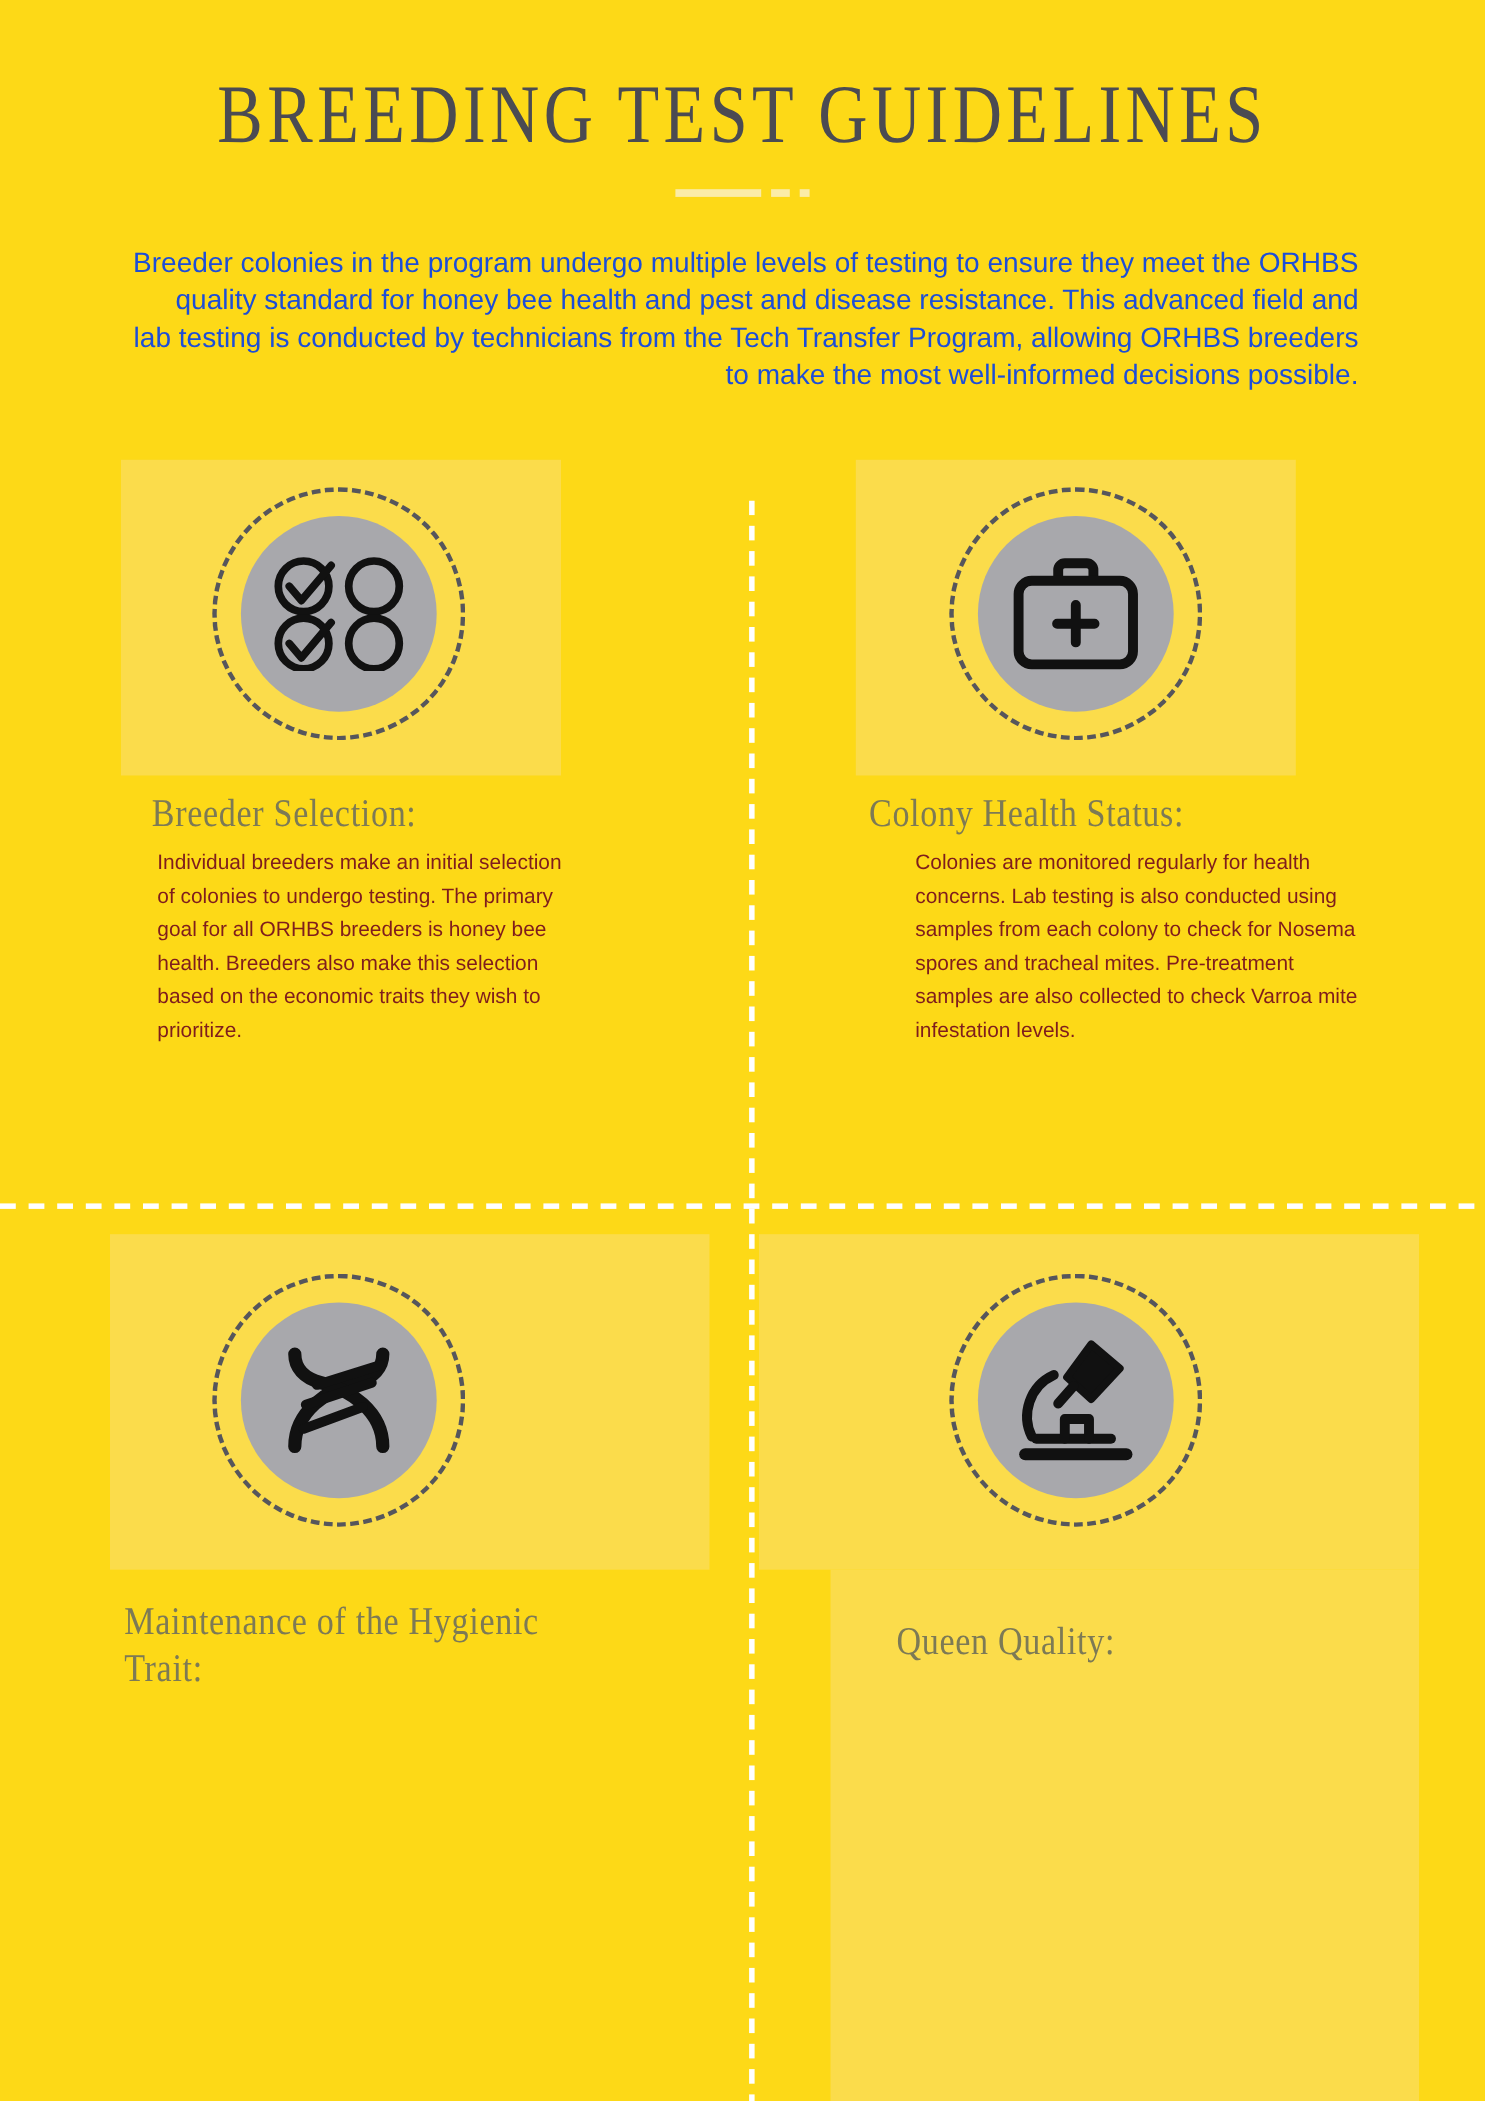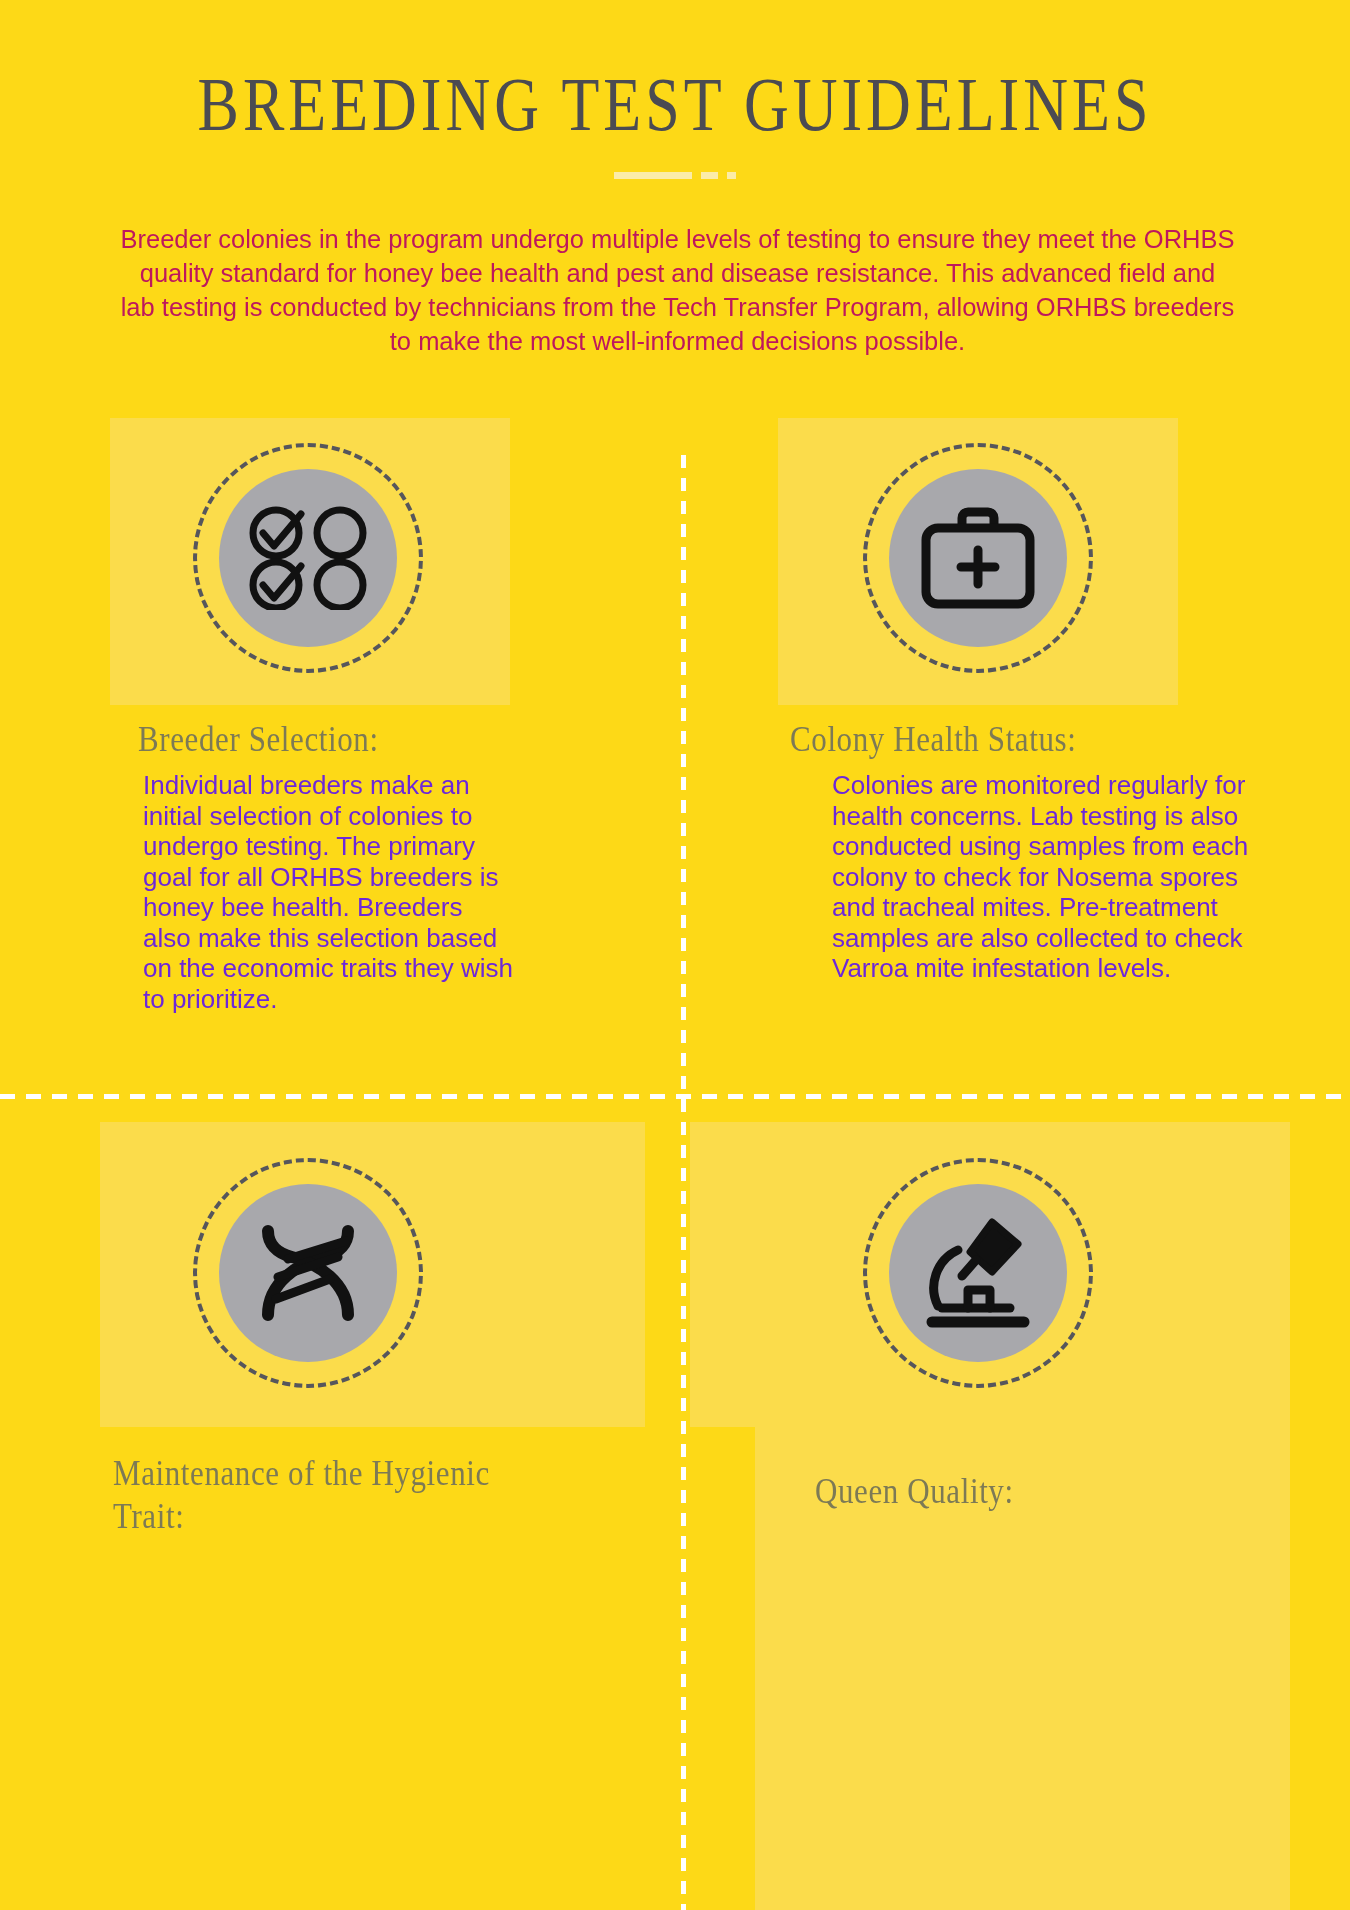--- a/index.html
+++ b/index.html
@@ -27,24 +27,24 @@
   .divider-top{
     position:absolute;left:0;top:172px;width:1350px;
     display:flex;justify-content:center;align-items:center;gap:9px;
   }
   .divider-top .d1{width:78px;height:7px;background:#FBECA8;}
   .divider-top .d2{width:17px;height:7px;background:#FBECA8;}
   .divider-top .d3{width:9px;height:7px;background:#FBECA8;}
 
   .intro{
     position:absolute;left:120px;top:222px;width:1115px;
-    text-align:center;
+    text-align:right;
     font-size:25.5px;
     line-height:34px;
-    color:#be185d;
+    color:#1d4ed8;
     font-stretch:condensed;
   }
 
   
   .vdash{
     position:absolute;left:681px;top:455px;width:5px;height:1455px;
     background-image:linear-gradient(#ffffff 58%, rgba(255,255,255,0) 0%);
     background-size:5px 23px;background-repeat:repeat-y;
   }
   .hdash{
@@ -81,23 +81,23 @@
     font-weight:400;
     font-size:31px;
     line-height:37px;
     letter-spacing:0.6px;
     color:#7d7a55;
     transform:scaleY(1.15);
     transform-origin:left top;
   }
   .card-b{
     position:absolute;
-    font-size:26px;
+    font-size:19px;
     line-height:30.5px;
-    color:#6d28d9;
+    color:#7f1d1d;
     font-stretch:condensed;
   }
 </style>
 </head>
 <body>
 
 <div class="page">
 
   <div class="title">BREEDING TEST GUIDELINES</div>
 

